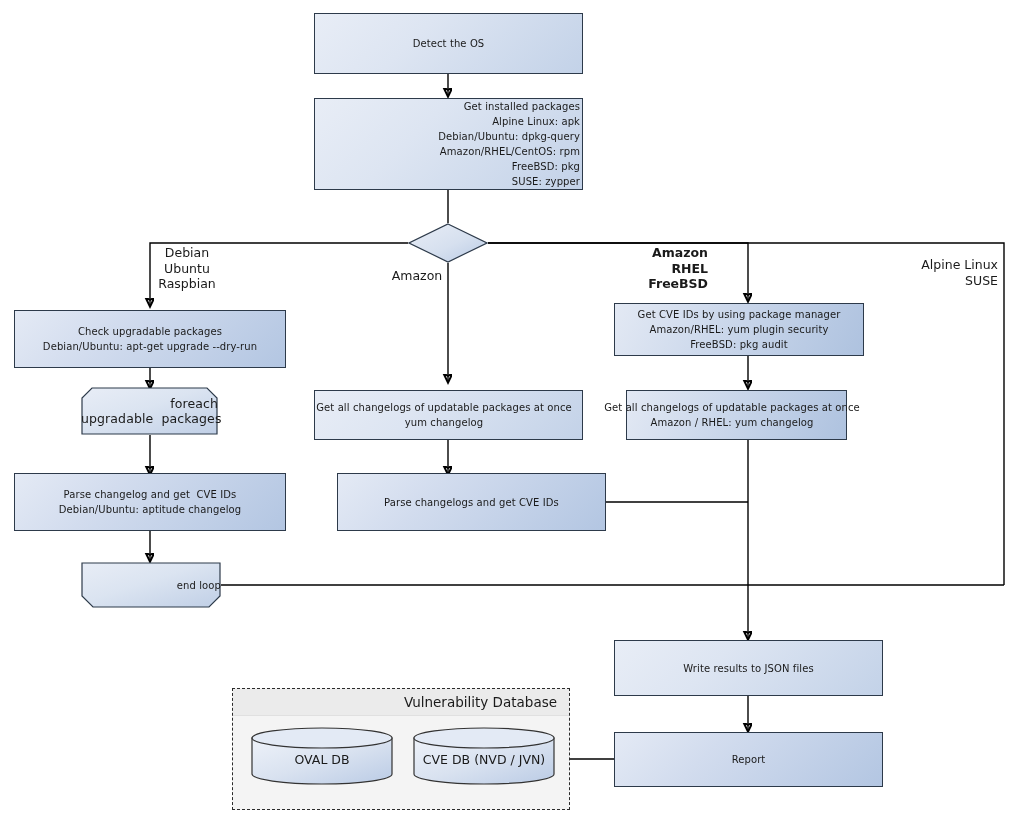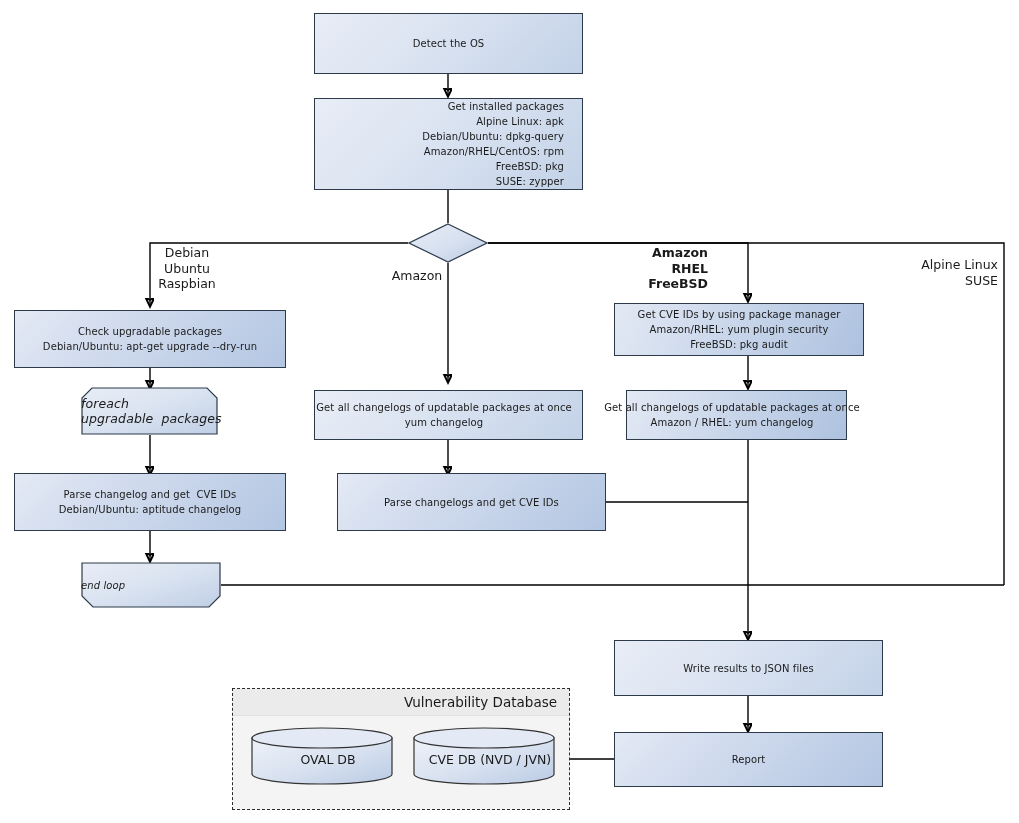--- a/index.html
+++ b/index.html
@@ -47,21 +47,21 @@
   .node .txt{display:block;}
   
   .node.deep{
     background:linear-gradient(135deg,#e4eaf5 0%,#d2dcee 35%,#b3c6e2 100%);
   }
   .node.deeper{
     background:linear-gradient(115deg,#e3e9f4 0%,#cdd9ec 40%,#aec2df 100%);
   }
   
   .node.alignright{justify-content:flex-end;text-align:right;}
-  .node.alignright .txt{padding-right:18px;}
+  .node.alignright .txt{padding-right:2px;}
 
   
   .node.overflow{overflow:visible;}
   .node.overflow .txt{
     position:relative;
     width:286px;
     left:0;
   }
 
   
@@ -71,24 +71,23 @@
   }
   .loop-top .shape,
   .loop-bot .shape{
     position:absolute;
     left:0;top:0;width:100%;height:100%;
   }
   .loop-top .label,
   .loop-bot .label{
     position:relative;
     width:100%;
-    text-align:left;
+    text-align:right;
     z-index:2;
     white-space:pre;
-    font-style:italic;
   }
   .loop-bot{border:none;background:transparent;}
 
   
   .diamond{
     position:absolute;
     width:80px;height:40px;
   }
 
   
@@ -129,21 +128,20 @@
   }
   .cyl-wrap{position:absolute;}
   .cyl-label{
     position:absolute;
     left:0;width:100%;
     text-align:center;
     font-size:12.5px;
     color:#1a1a1a;
     z-index:2;
     white-space:pre;
-    padding-left:6px;
   }
 </style>
 </head>
 <body>
 
 <div id="canvas">
 
   <svg id="wires" viewBox="0 0 1019 823" width="1019" height="823" xmlns="http://www.w3.org/2000/svg">
     <defs>
       <marker id="arrow" markerWidth="9" markerHeight="9" refX="5.2" refY="3.1" orient="auto" markerUnits="strokeWidth">

